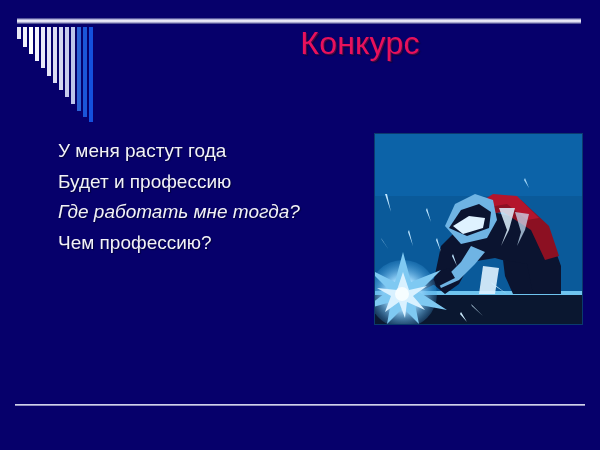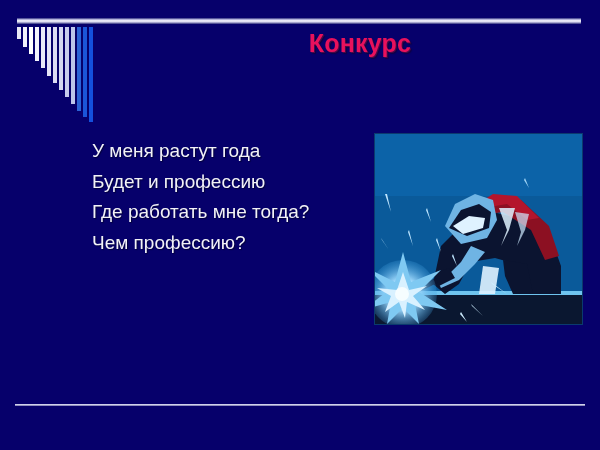--- a/index.html
+++ b/index.html
@@ -58,35 +58,34 @@
   
   #title-block {
     position: absolute;
     left: 150px;
     top: 28px;
     width: 420px;
     text-align: center;
   }
   #title-block .tline {
     color: #e8115c;
-    font-size: 25px;
-    font-weight: bold;
+    font-size: 32px;
+    font-weight: normal;
     line-height: 30px;
     letter-spacing: 0.2px;
     text-shadow: 1px 1px 0 #4a0a48, 2px 2px 1px rgba(20,0,40,.55);
     white-space: nowrap;
   }
 
   
   #verse {
     position: absolute;
     left: 58px;
     top: 136px;
     width: 330px;
-    margin-left: 34px;
   }
   #verse .vline {
     color: #f2f2f7;
     font-size: 19px;
     line-height: 30.5px;
     white-space: nowrap;
     text-shadow: 1px 1px 1px rgba(0,0,0,.45);
   }
 
   
@@ -126,21 +125,21 @@
       <div class="bar" style="left: 72px; height: 95px; background: rgb(20, 80, 221);"></div>
     </div>
 
   <div id="title-block">
     <div class="tline" style="color: rgb(232, 17, 92);">Конкурс</div>
   </div>
 
   <div id="verse">
     <div class="vline" style="color: rgb(242, 242, 247);">У меня растут года</div>
     <div class="vline" style="color: rgb(242, 242, 247);">Будет и профессию</div>
-    <div class="vline" style="color: rgb(242, 242, 247);">Где работать мне тогда?</div>
+    <div class="vline" style="color: rgb(242, 242, 247); font-style: italic;">Где работать мне тогда?</div>
     <div class="vline" style="color: rgb(242, 242, 247);">Чем профессию?</div>
   </div>
 
   <div id="illustration" style="background: rgb(10, 90, 154);">
     <svg width="207" height="190" viewBox="0 0 207 190" xmlns="http://www.w3.org/2000/svg">
       <defs>
         <radialGradient id="sparkGlow" cx="50%" cy="50%" r="50%">
           <stop offset="0%" stop-color="#eaf8ff"></stop>
           <stop offset="45%" stop-color="#9fd8fb"></stop>
           <stop offset="100%" stop-color="#3f9ede" stop-opacity="0.25"></stop>

